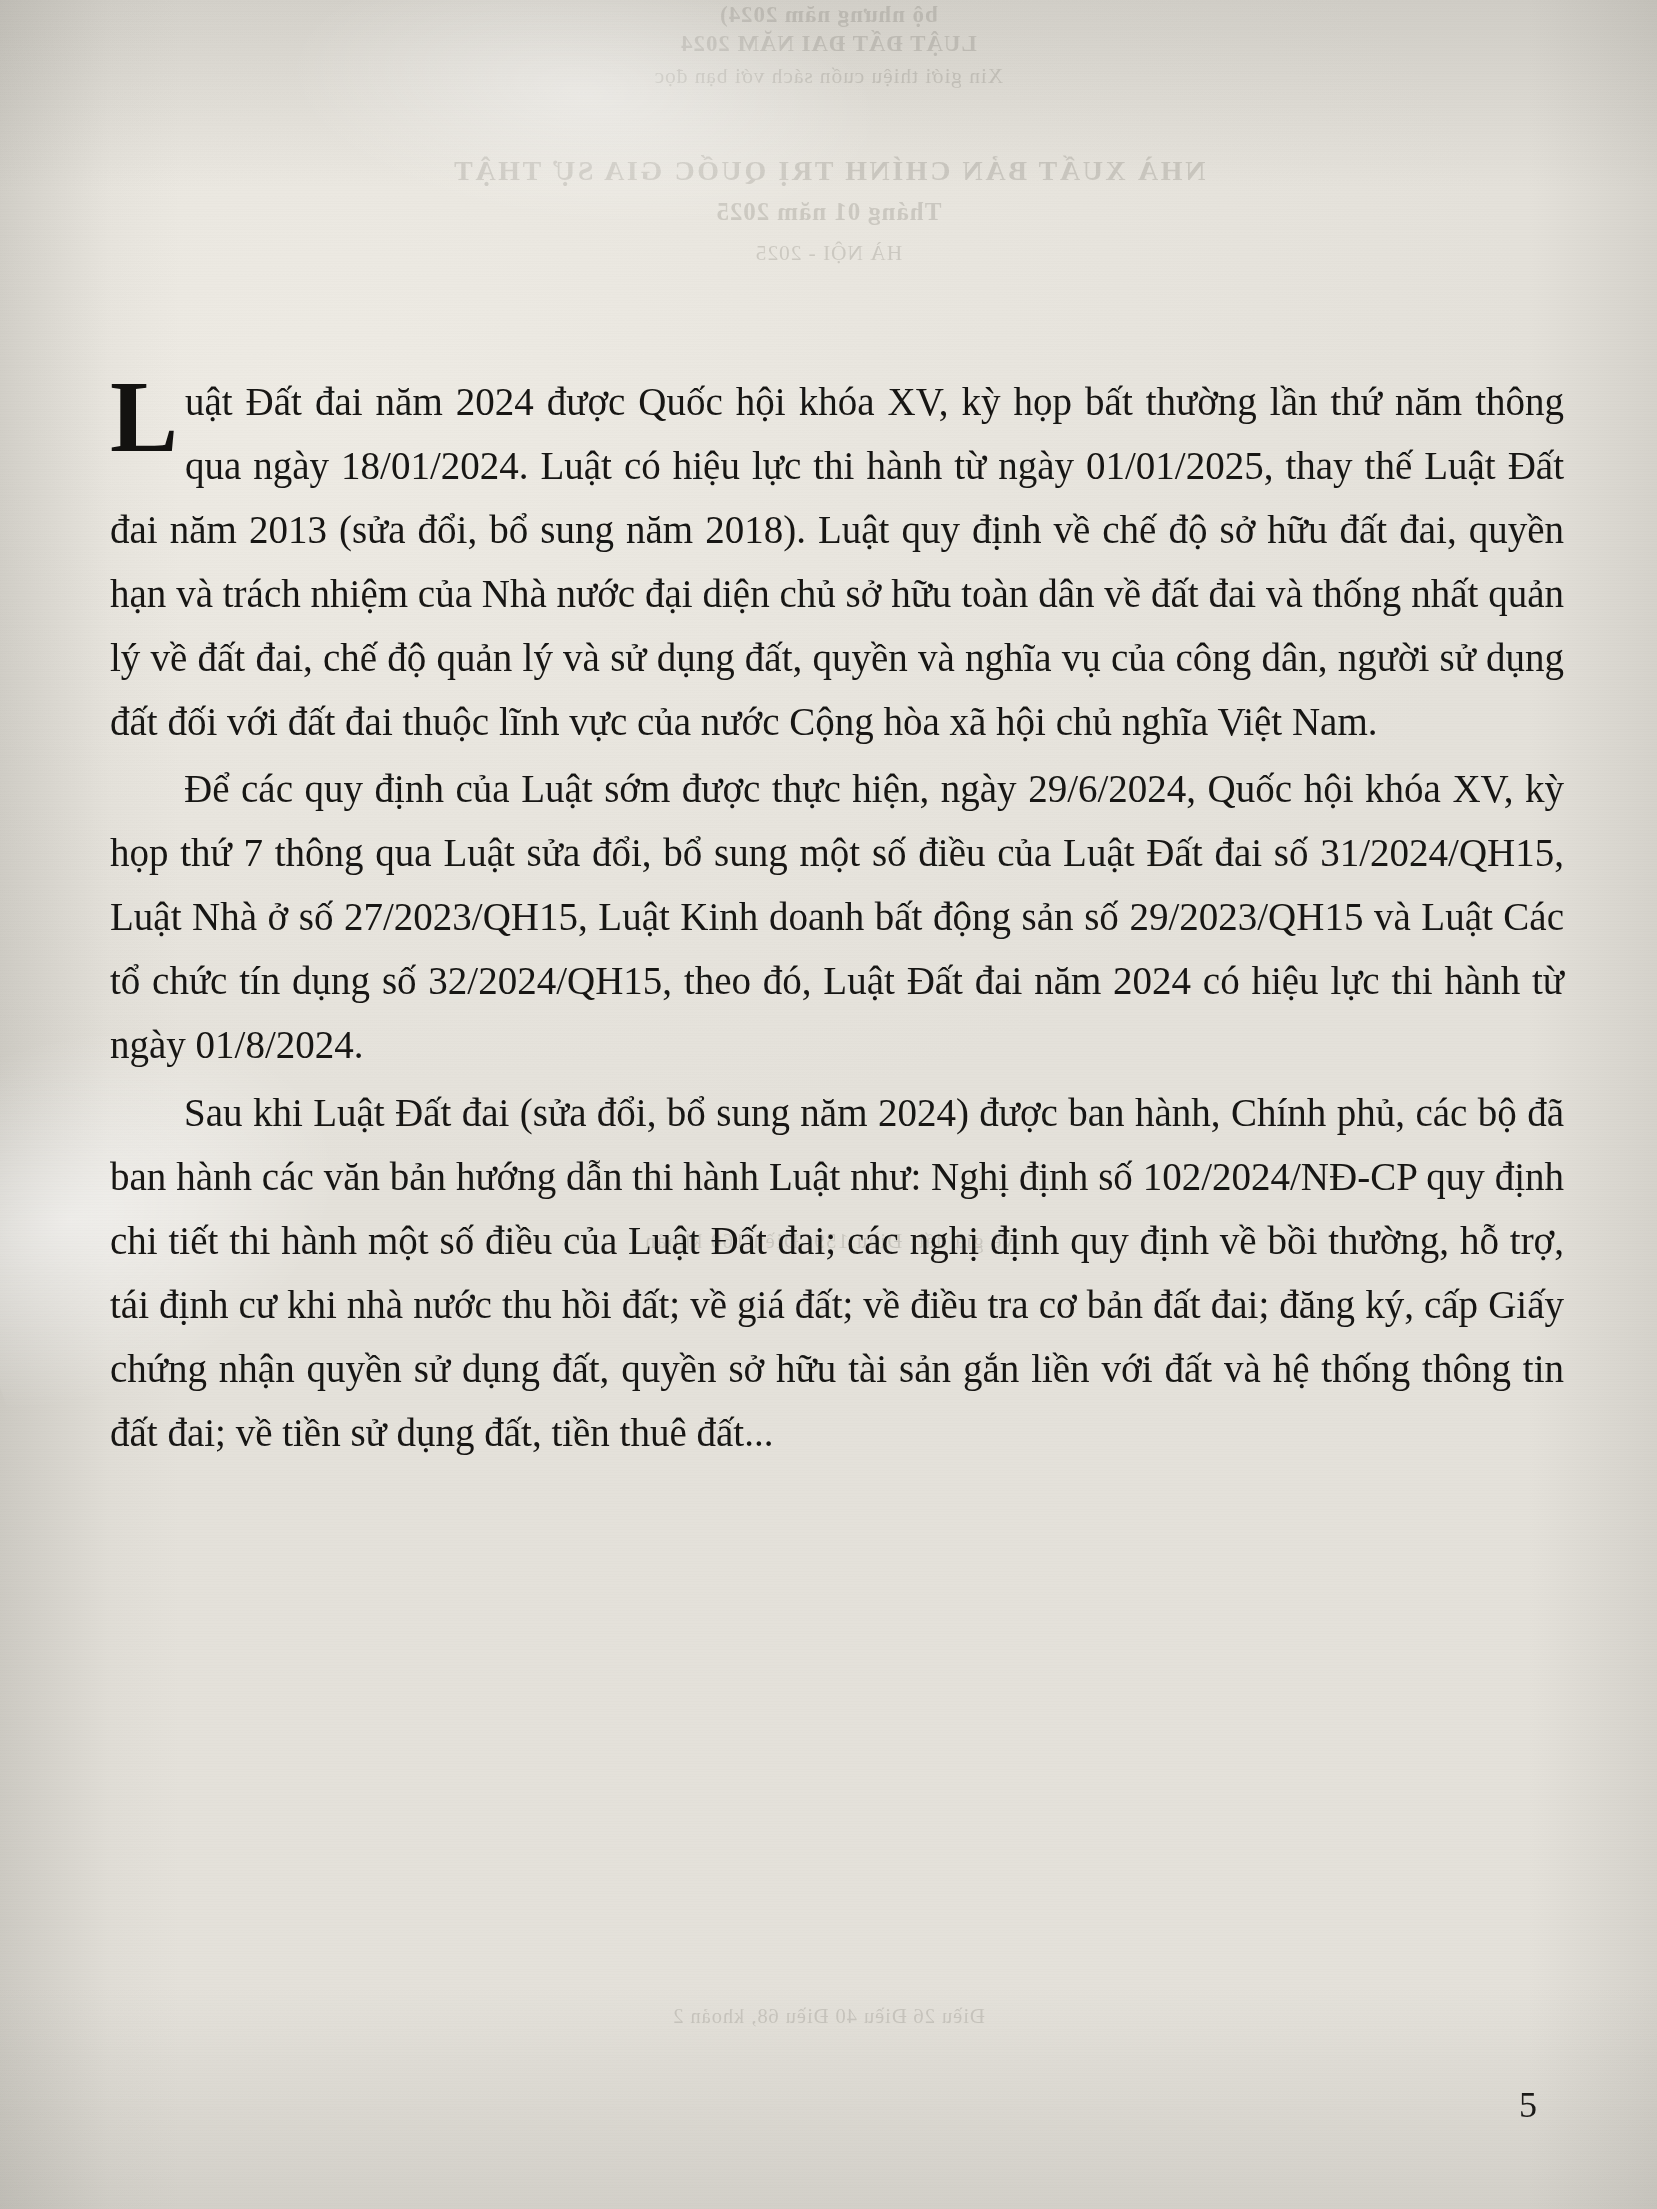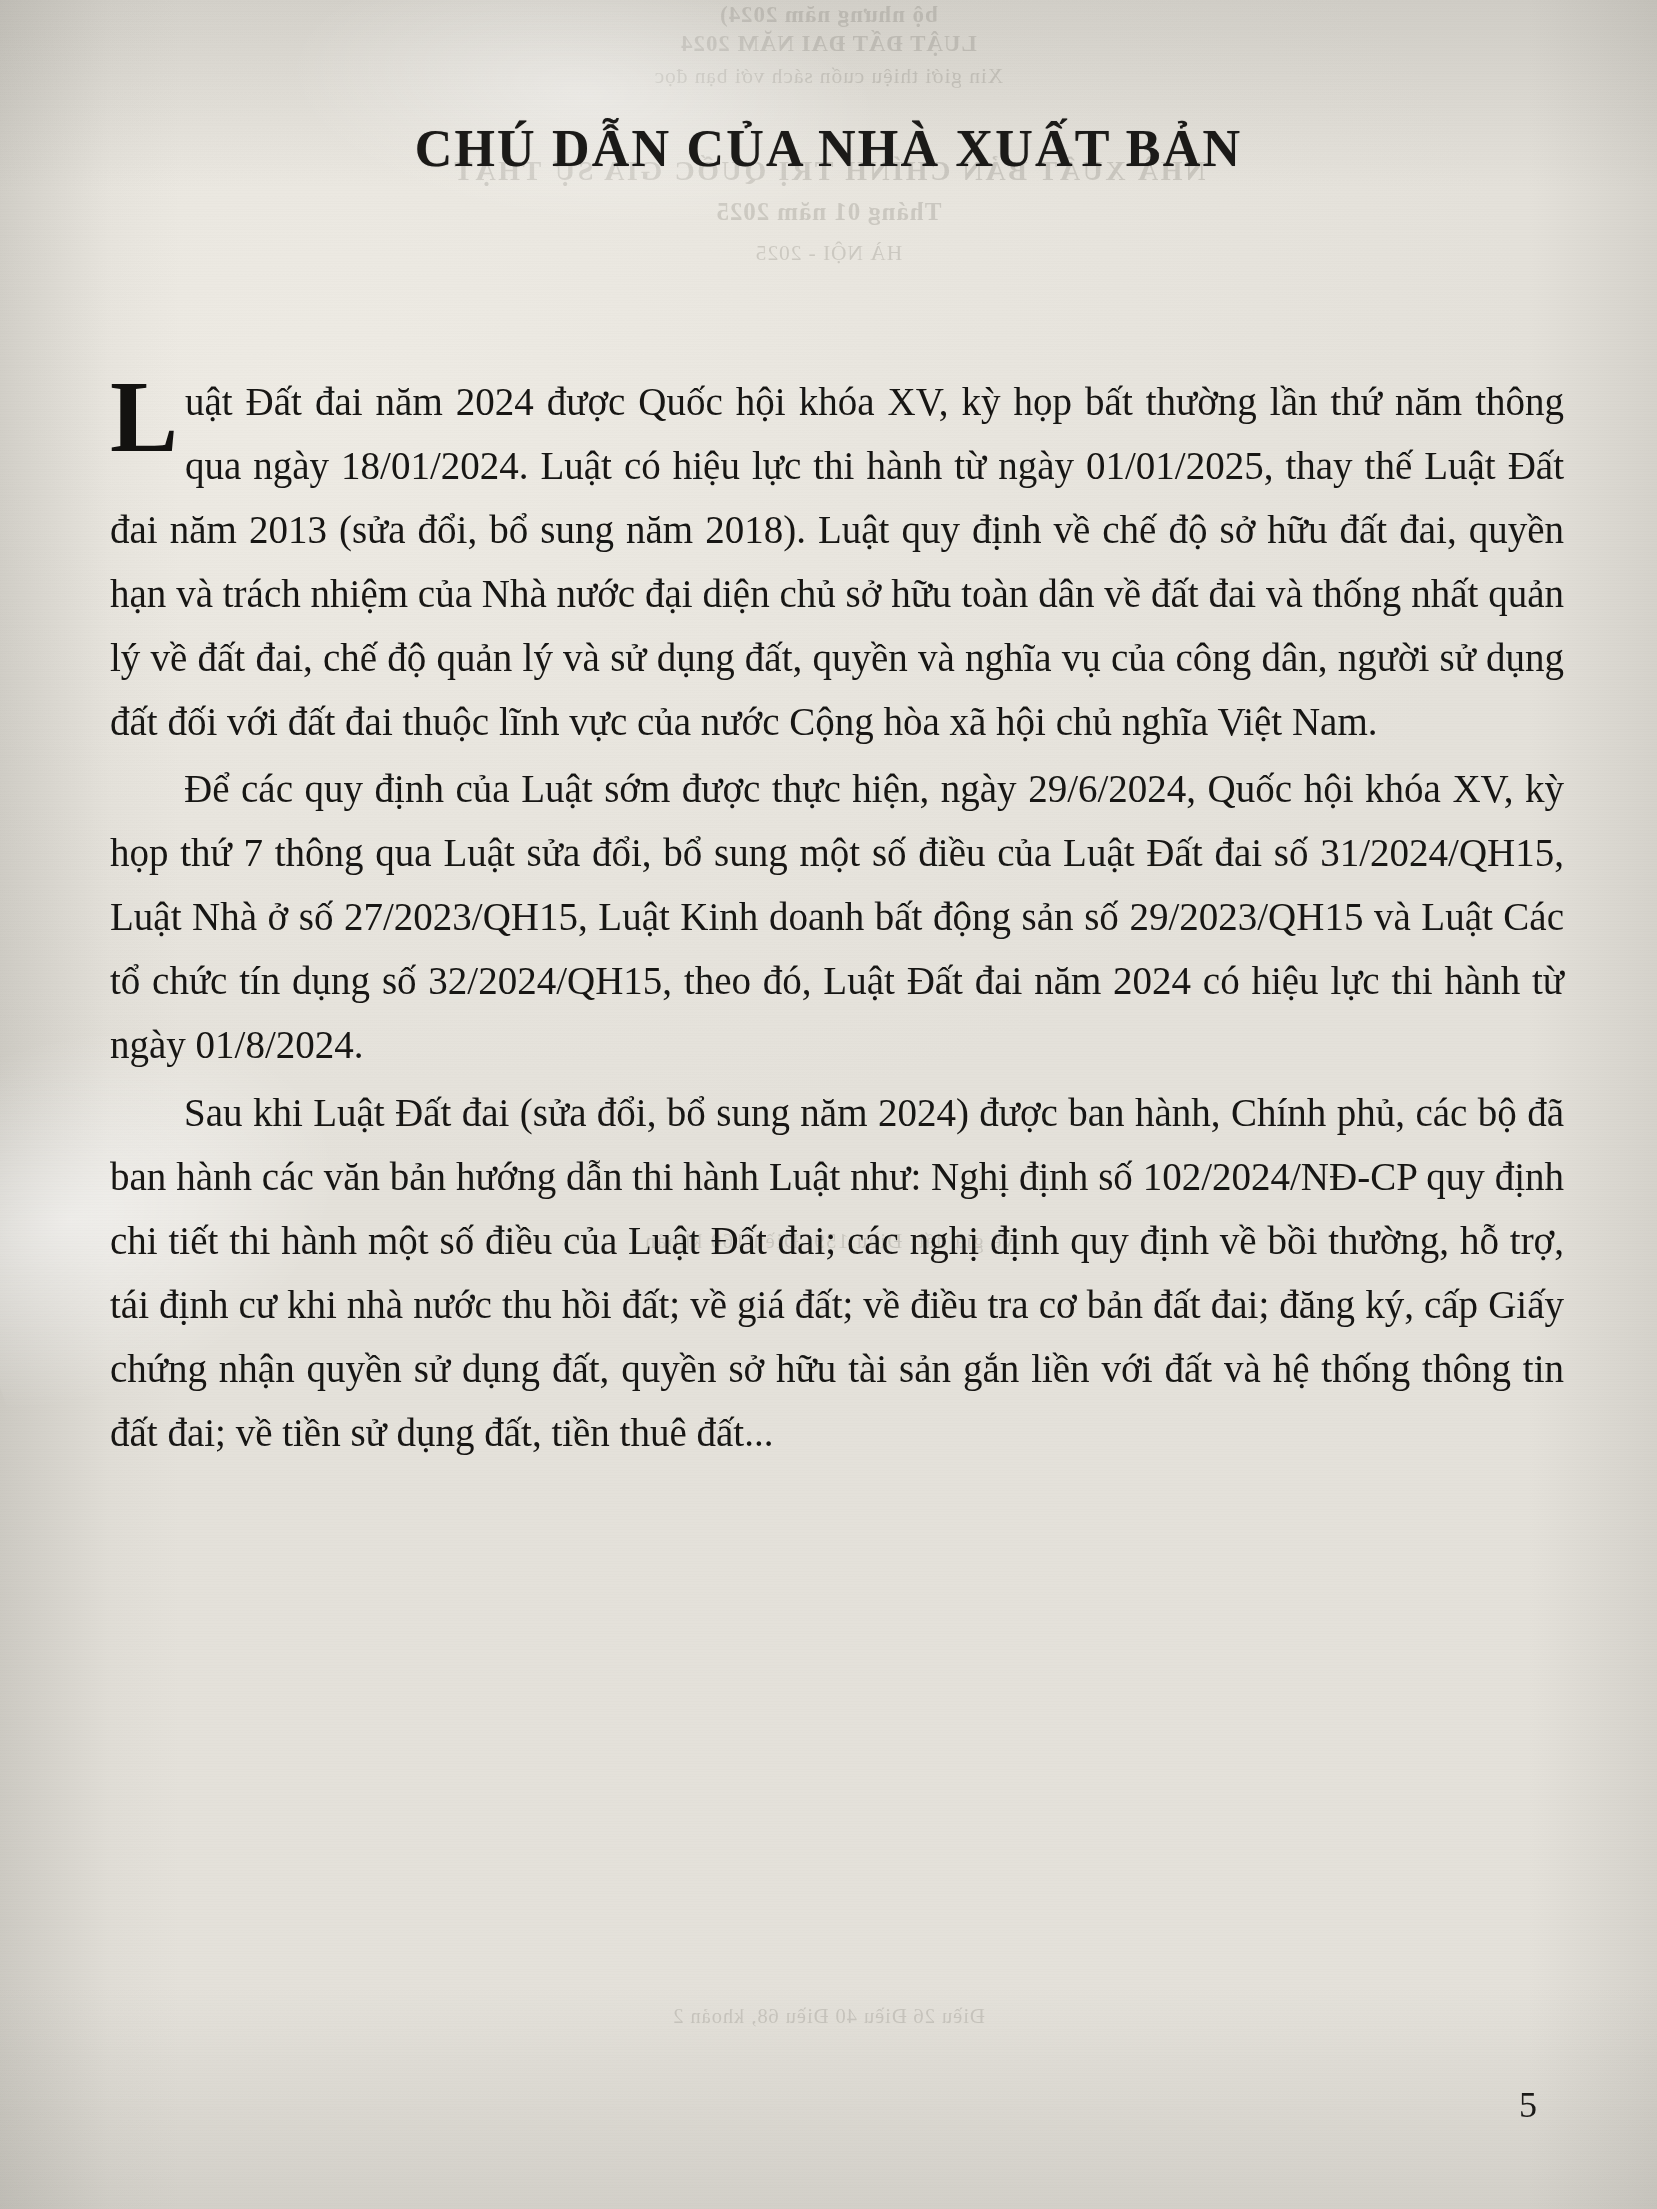--- a/index.html
+++ b/index.html
@@ -176,21 +176,20 @@
     <div class="st-line st8">Điều 26 Điều 40  Điều 68, khoản 2</div>
   </div>
 
   <div class="shade-top"></div>
   <div class="shade-left"></div>
   <div class="shade-right"></div>
   <div class="shade-bottom"></div>
   <div class="crease"></div>
   <div class="crease2"></div>
 
-  <div class="heading">CHÚ DẪN CỦA NHÀ XUẤT BẢN</div>
 
   <div class="body-col">
 
     <p class="para first">
       <span class="dropcap">L</span><span>uật Đất đai năm 2024 được Quốc hội khóa XV, kỳ họp bất thường lần thứ năm thông qua ngày 18/01/2024. Luật có hiệu lực thi hành từ ngày 01/01/2025, thay thế Luật Đất đai năm 2013 (sửa đổi, bổ sung năm 2018). Luật quy định về chế độ sở hữu đất đai, quyền hạn và trách nhiệm của Nhà nước đại diện chủ sở hữu toàn dân về đất đai và thống nhất quản lý về đất đai, chế độ quản lý và sử dụng đất, quyền và nghĩa vụ của công dân, người sử dụng đất đối với đất đai thuộc lĩnh vực của nước Cộng hòa xã hội chủ nghĩa Việt Nam.</span>
     </p>
 
     <p class="para">
       <span>Để các quy định của Luật sớm được thực hiện, ngày 29/6/2024, Quốc hội khóa XV, kỳ họp thứ 7 thông qua Luật sửa đổi, bổ sung một số điều của Luật Đất đai số 31/2024/QH15, Luật Nhà ở số 27/2023/QH15, Luật Kinh doanh bất động sản số 29/2023/QH15 và Luật Các tổ chức tín dụng số 32/2024/QH15, theo đó, Luật Đất đai năm 2024 có hiệu lực thi hành từ ngày 01/8/2024.</span>
     </p>

